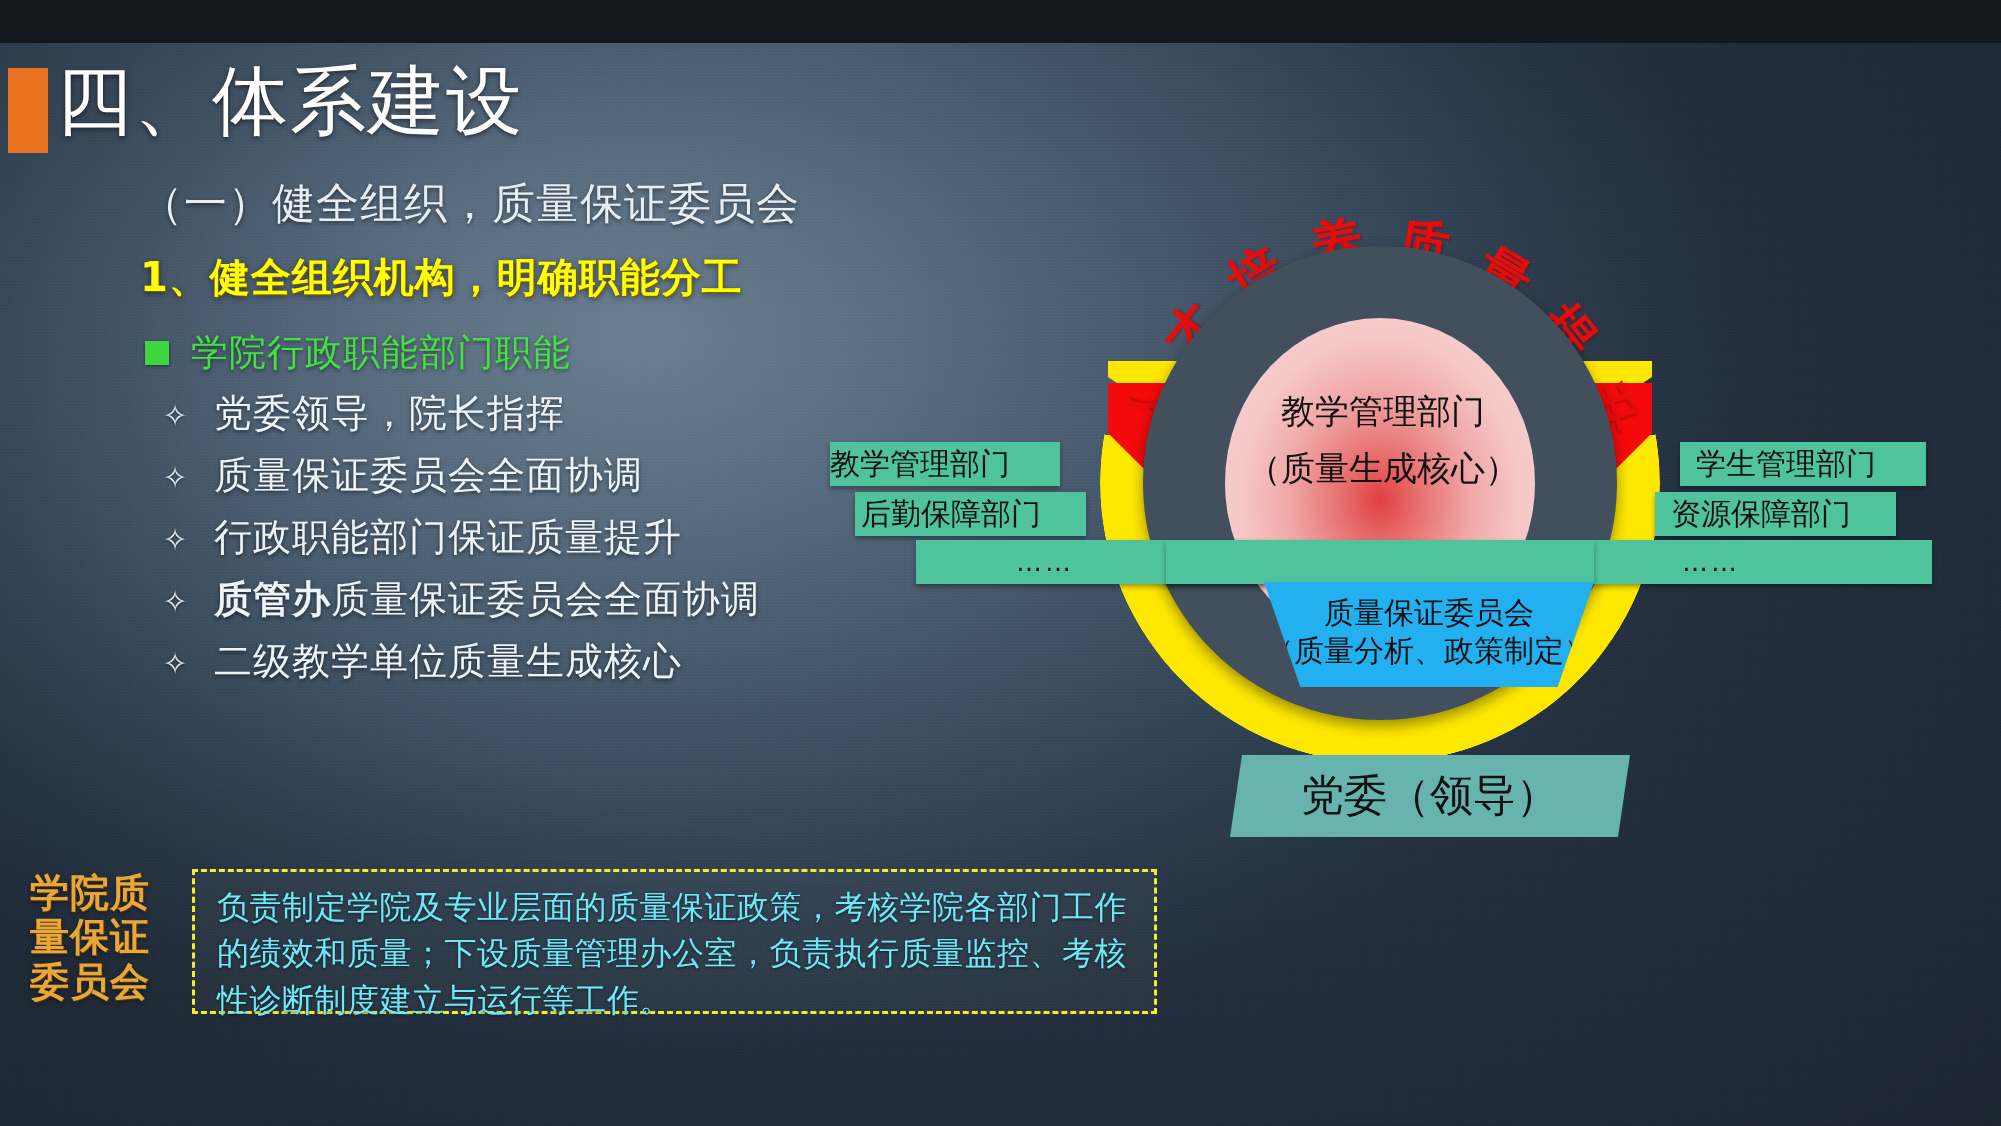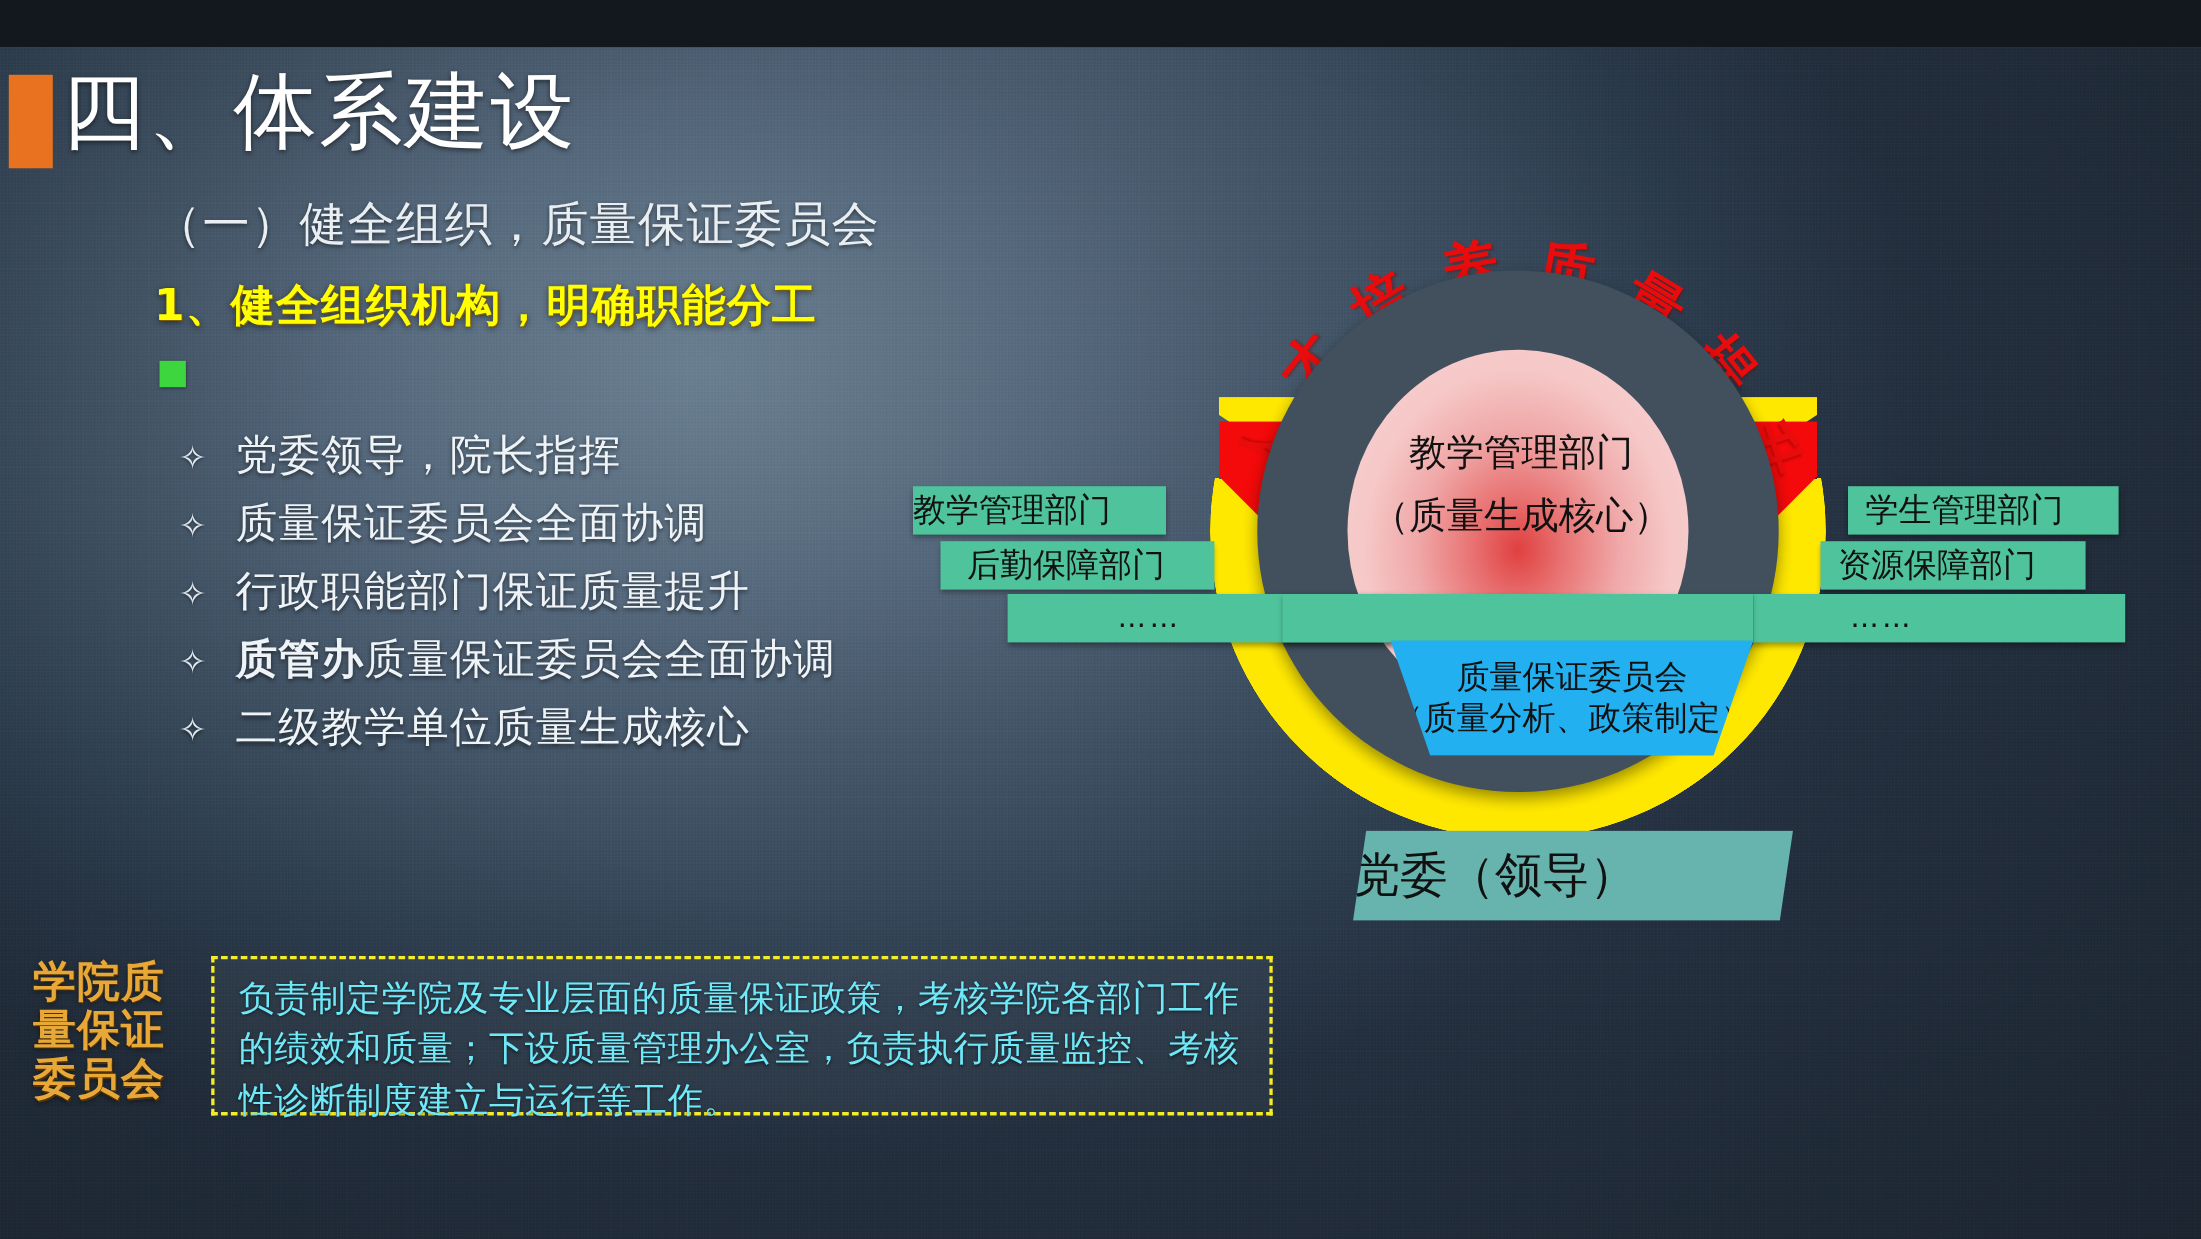--- a/index.html
+++ b/index.html
@@ -156,23 +156,23 @@
   .band{
     position:absolute;background:#4FC39B;
     color:#111;font-size:30px;
     font-family:"DejaVu Serif","Liberation Serif",serif;
     display:flex;align-items:center;
     box-shadow:0 3px 5px rgba(0,0,0,.35);
   }
   .band.dots{font-family:"DejaVu Sans","Liberation Sans",sans-serif;letter-spacing:3px;font-size:26px;}
 
   .trap{
-    position:absolute;display:flex;align-items:center;justify-content:flex-start;
+    position:absolute;display:flex;align-items:center;justify-content:center;
     text-align:center;color:#111;
-    font-family:Liberation Serif, serif;
+    font-family:Liberation Mono, monospace;
     filter:drop-shadow(0 3px 4px rgba(0,0,0,.35));
   }
   #trap-qa{
     left:264px;top:389px;width:330px;height:105px;background:#22B0F0;
     clip-path:polygon(0 0,100% 0,89% 100%,11% 100%);
     font-size:30px;line-height:1.25;
   }
   #trap-dean{
     left:246px;top:502px;width:370px;height:78px;background:#67B4AE;
     clip-path:polygon(3% 0,100% 0,97% 100%,0 100%);
@@ -190,20 +190,21 @@
 <div id="slide">
 
   <div class="layer" id="title-bar"></div>
   <div class="layer" id="title-text">四、体系建设</div>
 
   <div class="layer" id="subhead">（一）健全组织，质量保证委员会</div>
   <div class="layer" id="headline2">1、健全组织机构，明确职能分工</div>
 
   <div class="layer" id="green-bullet">
     <span class="sq"></span>
+    <span class="tx">学院行政职能部门职能</span>
   </div>
 
   <div class="layer" id="sub-list">
     <div class="sub-item">
       <span class="dia">✧</span>
       <span class="tx">党委领导，院长指挥</span>
     </div>
     <div class="sub-item">
       <span class="dia">✧</span>
       <span class="tx">质量保证委员会全面协调</span>
@@ -255,21 +256,21 @@
     <div id="core-l1">教学管理部门</div>
     <div id="core-l2">（质量生成核心）</div>
 
     <div class="band" style="left:-170px;top:249px;width:230px;height:44px;">
       <span>教学管理部门</span>
     </div>
     <div class="band" style="left:680px;top:249px;width:230px;height:44px;padding-left:16px;">
       <span>学生管理部门</span>
     </div>
 
-    <div class="band" style="left:-145px;top:299px;width:225px;height:44px;padding-left:24px;">
+    <div class="band" style="left:-145px;top:299px;width:225px;height:44px;padding-left:6px;">
       <span>后勤保障部门</span>
     </div>
     <div class="band" style="left:655px;top:299px;width:225px;height:44px;padding-left:16px;">
       <span>资源保障部门</span>
     </div>
 
     <div class="band dots" style="left:-84px;top:347px;width:250px;height:44px;padding-left:100px;">
       <span>……</span>
     </div>
     <div class="band dots" style="left:594px;top:347px;width:250px;height:44px;padding-left:88px;">

